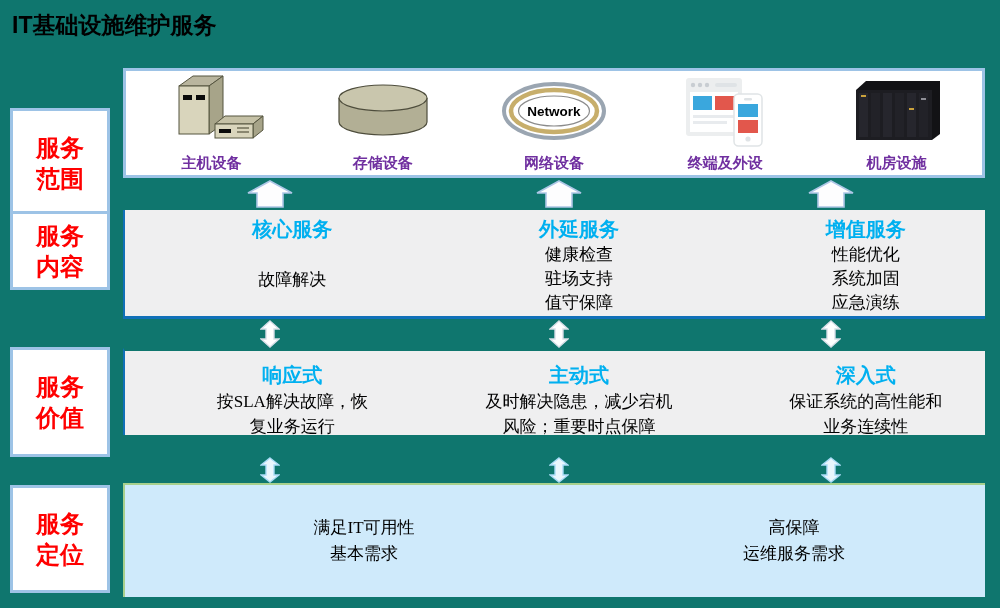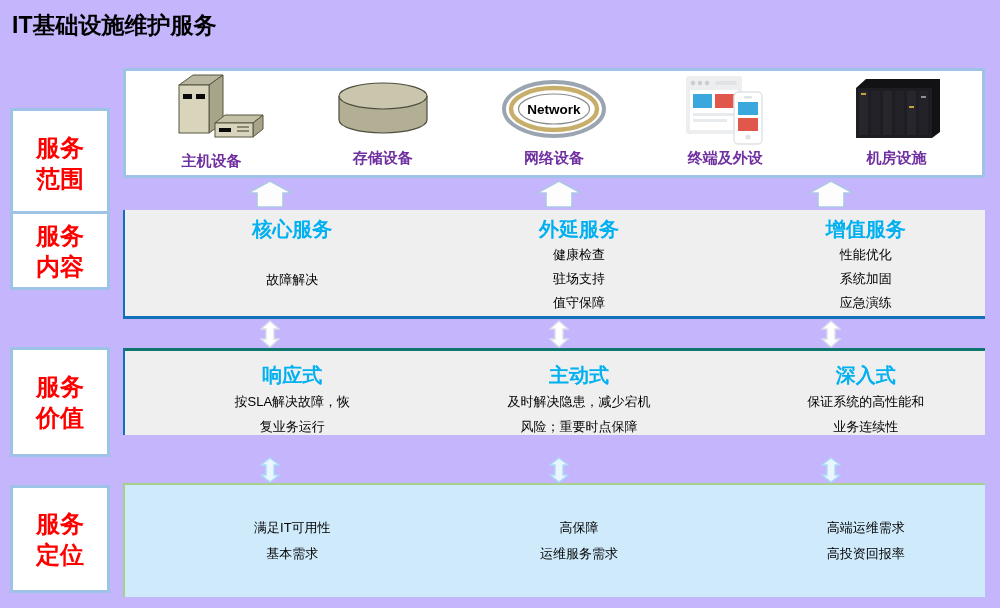--- a/index.html
+++ b/index.html
@@ -1,55 +1,55 @@
 <!DOCTYPE html>
 <html><head>
 <meta charset="utf-8">
 <style>
   html,body{margin:0;padding:0;background:#fff;}
   body{font-family:"Liberation Sans","DejaVu Sans",sans-serif;}
-  .canvas{position:relative;width:1000px;height:608px;background:#c4b5fd;overflow:hidden;}
+  .canvas{position:relative;width:1000px;height:608px;background:#0f766e;overflow:hidden;}
 
   .page-title{position:absolute;left:12px;top:10px;font-size:23px;font-weight:bold;color:#000;}
 
   
   .row-label{position:absolute;left:10px;width:100px;background:#fff;
     border:3px solid #9dc3e6;box-sizing:border-box;
     display:flex;align-items:center;justify-content:center;}
   .row-label .lbl{display:block;width:2em;font-size:24px;line-height:31px;
     font-weight:bold;color:#ff0000;text-align:center;word-break:break-all;}
   .lb1{top:68px;height:109px;margin-top:40px;}
   .lb2{top:211px;height:79px;}
   .lb3{top:347px;height:110px;}
   .lb4{top:485px;height:108px;}
 
   
   .scope-box{position:absolute;left:123px;top:68px;width:862px;height:110px;
     background:#fff;border:3px solid #9dc3e6;box-sizing:border-box;
     display:flex;align-items:stretch;}
   .scope-item{flex:1;display:flex;flex-direction:column;align-items:center;
-    justify-content:space-between;padding-bottom:5px;}
+    justify-content:space-between;}
   .scope-item .icon-wrap{flex:1;display:flex;align-items:center;justify-content:center;}
   .scope-item .item-label{font-size:15px;font-weight:bold;color:#7030a0;line-height:24px;}
 
   
   .band{position:absolute;left:123px;width:862px;box-sizing:border-box;display:flex;}
   .content-box{top:210px;height:109px;background:#efeff0;
     border-left:2px solid #1070b8;border-bottom:3px solid #1070b8;}
   .value-box{top:348px;height:87px;background:#efeff0;
     border-left:2px solid #1070b8;border-top:3px solid #0f766e;}
   .position-box{top:483px;height:114px;background:#cfeafb;
     border-left:2px solid #a8d08d;border-top:2px solid #a8d08d;}
 
   .col{flex:1;display:flex;flex-direction:column;align-items:center;text-align:center;padding-left:48px;}
   .content-box .col{padding-top:6px;}
   .value-box .col{padding-top:11px;}
   .col-header{font-size:20px;font-weight:bold;color:#00b0f0;line-height:27px;}
   .lines{display:flex;flex-direction:column;}
-  .lines .ln{font-size:13px;color:#000;line-height:24px;}
+  .lines .ln{font-size:17px;color:#000;line-height:24px;font-family:Liberation Serif, serif;}
   .value-box .lines .ln{line-height:25px;}
   .lines.grow{flex:1;}
   .lines.center{justify-content:center;}
   .position-box .col{justify-content:center;}
   .position-box .lines .ln{line-height:26px;}
 
   .arrow{position:absolute;}
 </style>
 </head>
 <body>
@@ -242,21 +242,15 @@
         <div class="ln">满足IT可用性</div>
         <div class="ln">基本需求</div>
       </div>
     </div>
     <div class="col">
       <div class="lines">
         <div class="ln">高保障</div>
         <div class="ln">运维服务需求</div>
       </div>
     </div>
-    <div class="col">
-      <div class="lines">
-        <div class="ln">高端运维需求</div>
-        <div class="ln">高投资回报率</div>
-      </div>
-    </div>
   </div>
 
 </div>
 
 </body></html>

